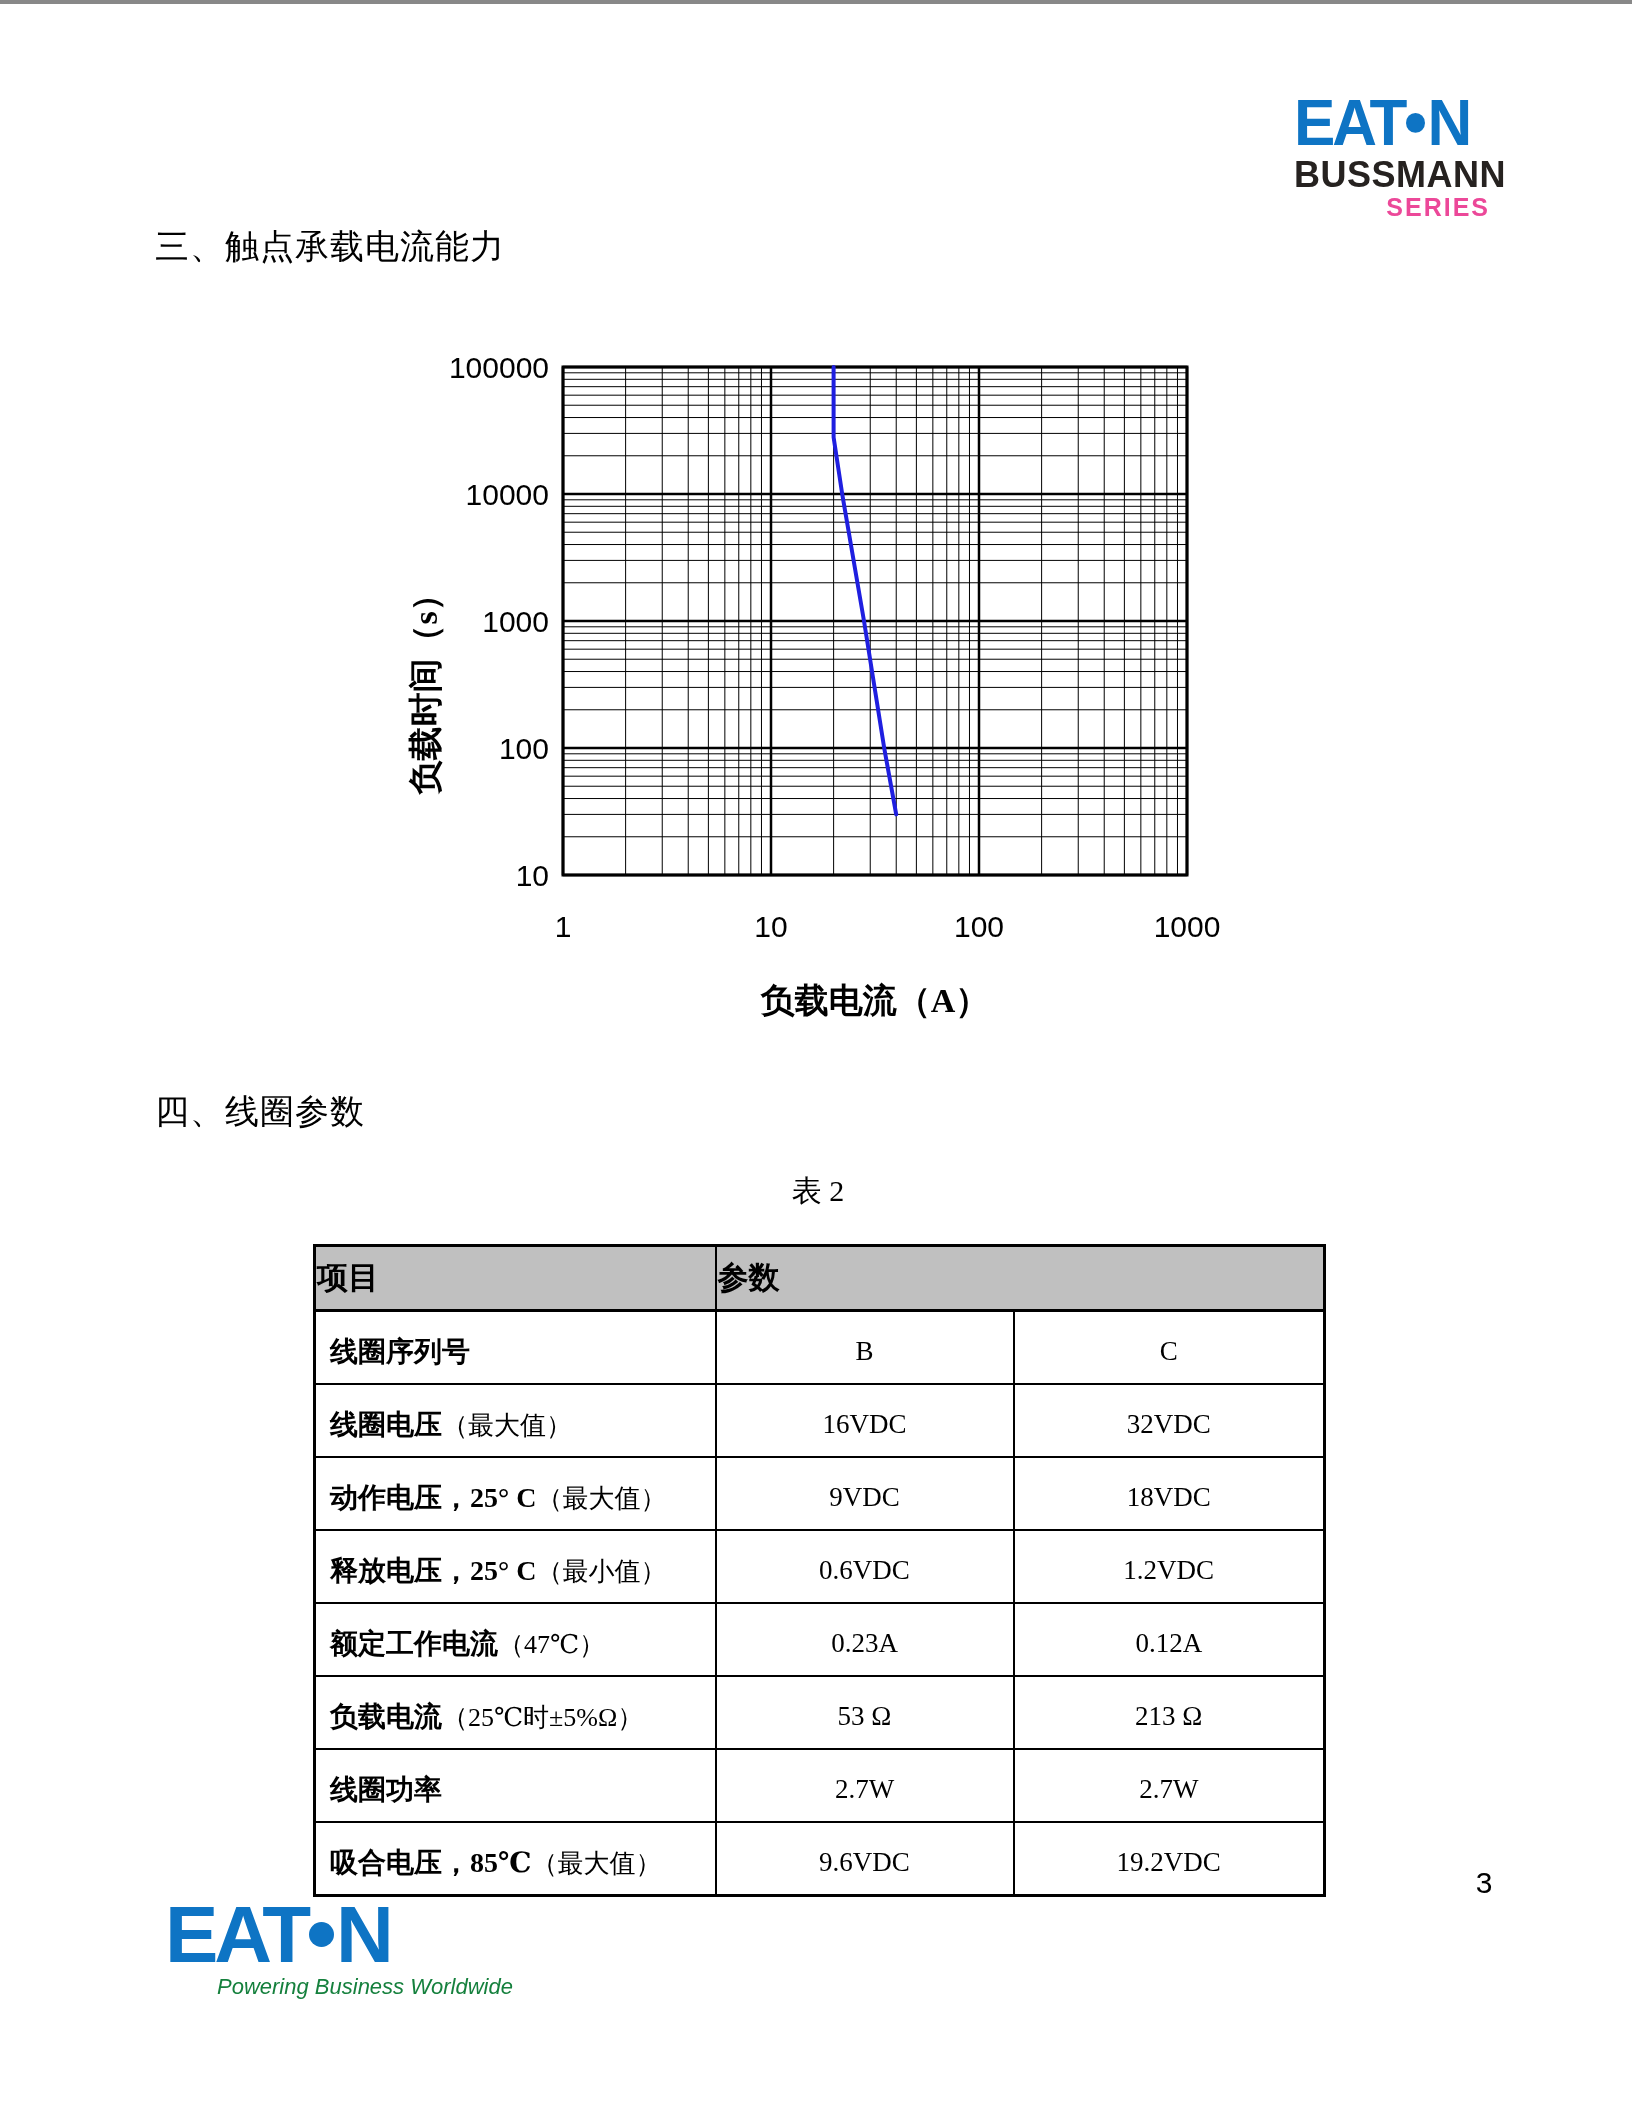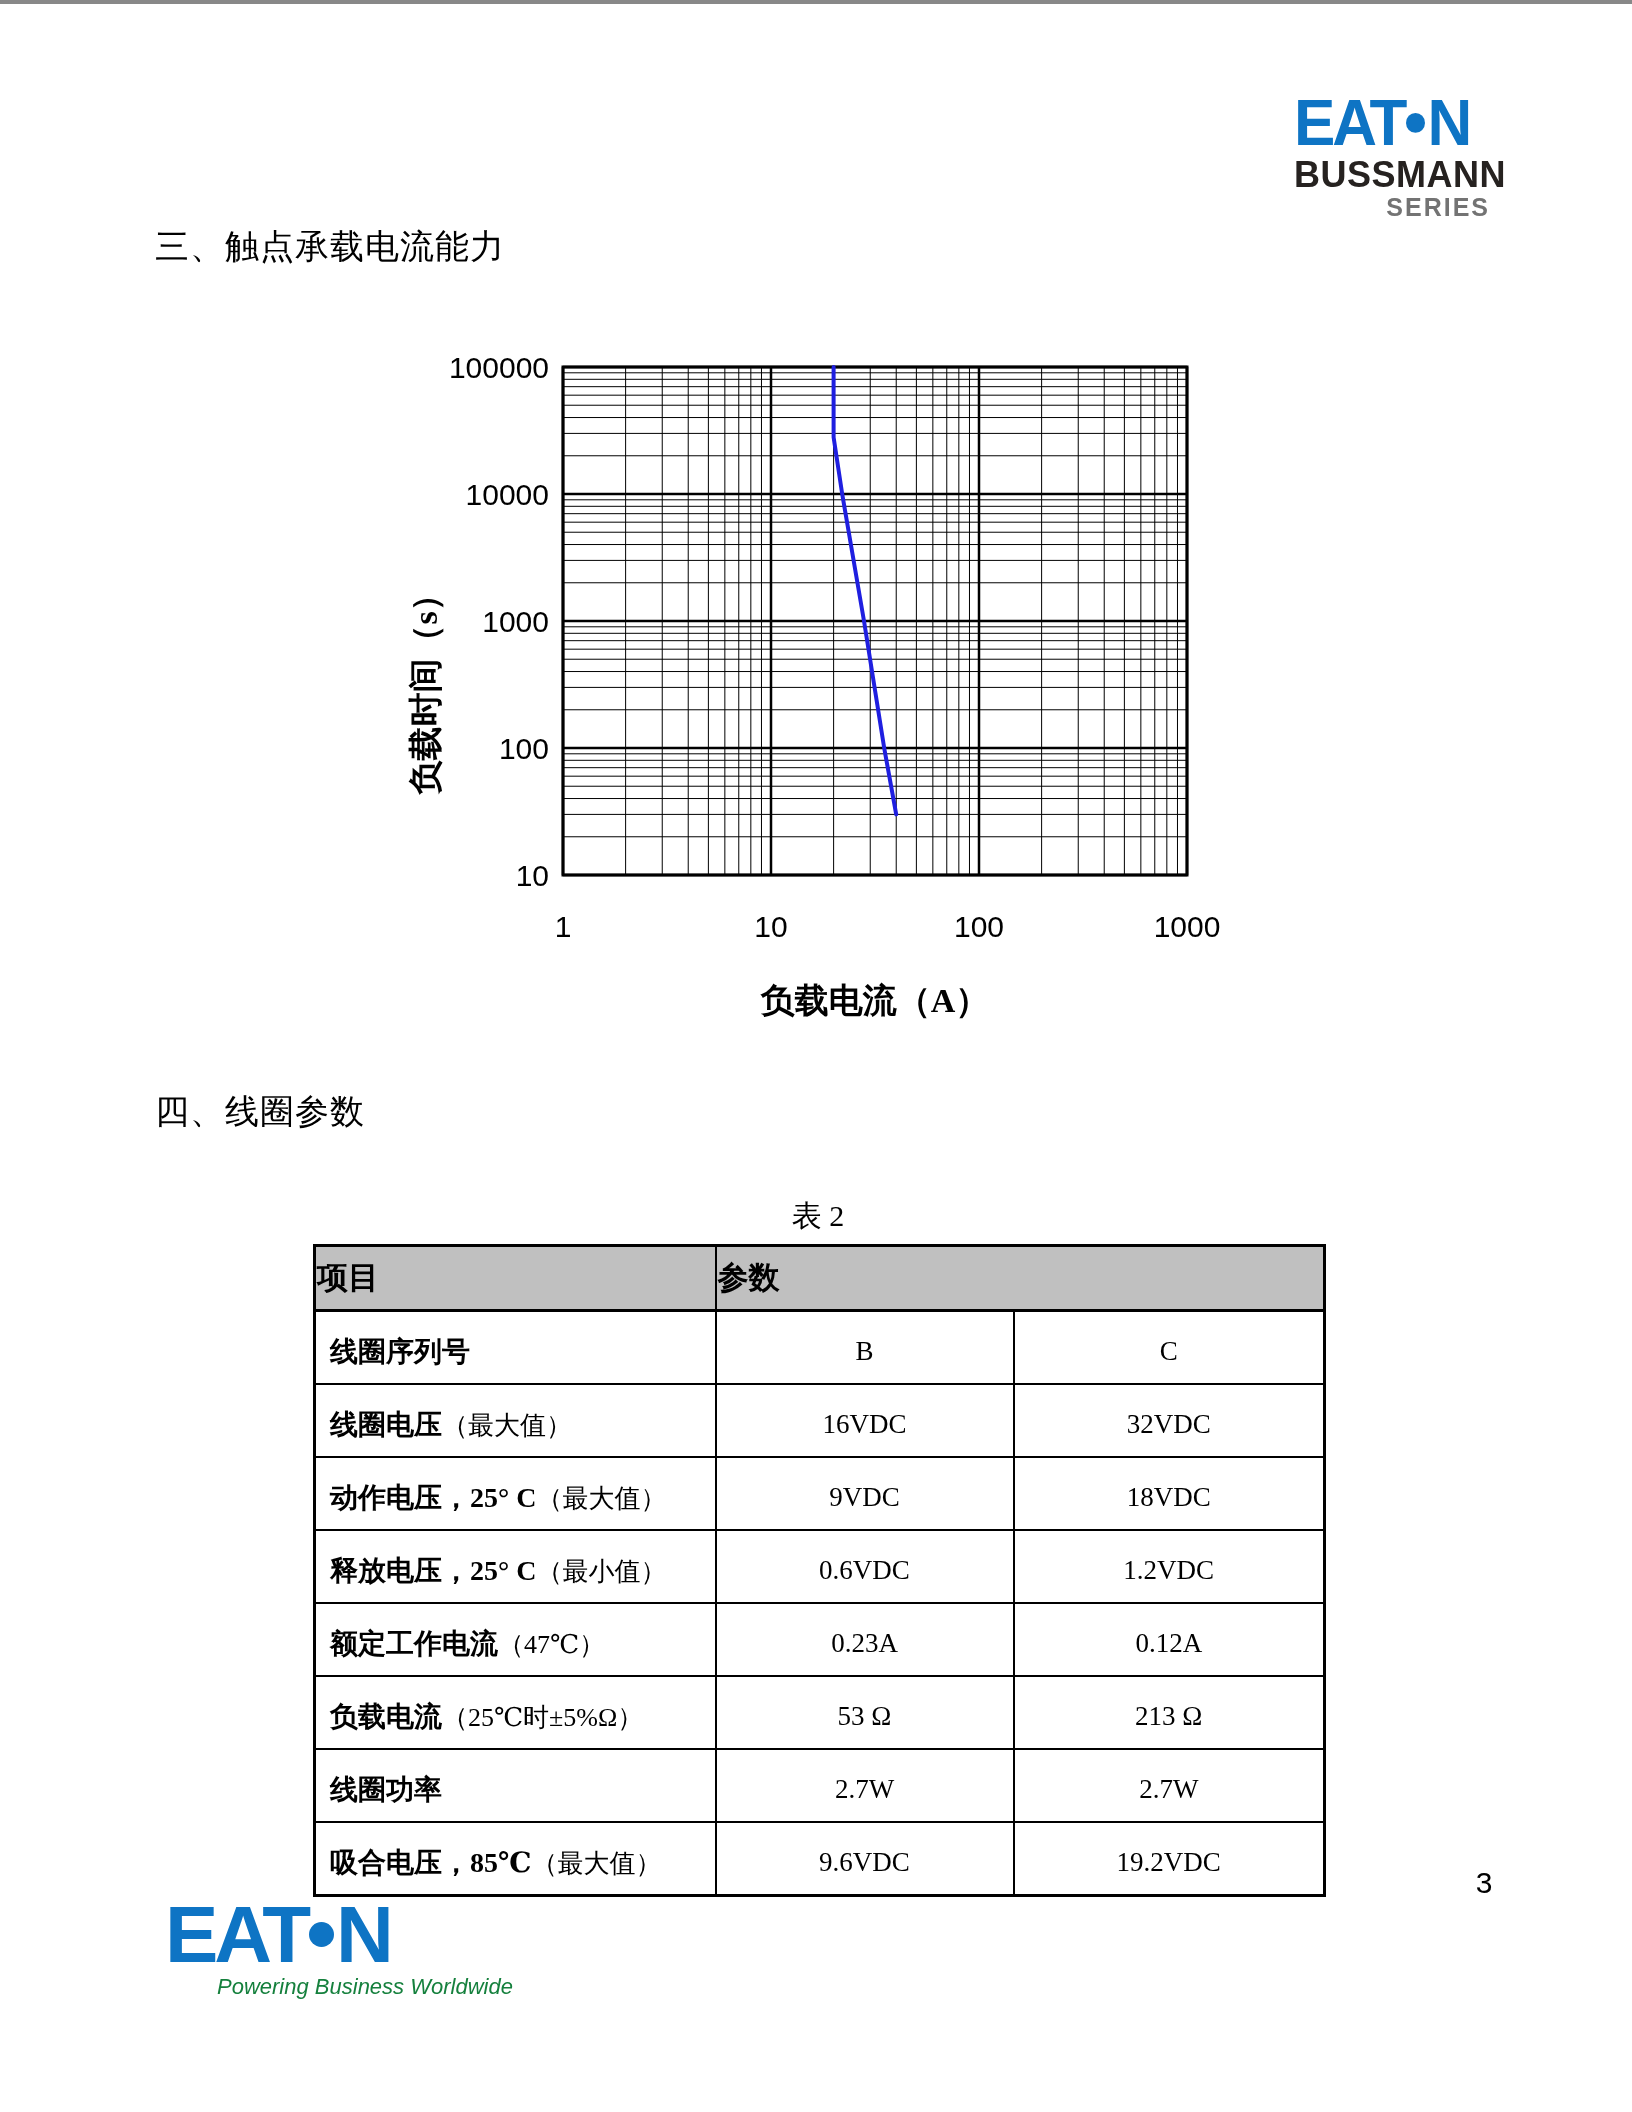--- a/index.html
+++ b/index.html
@@ -19,29 +19,29 @@
     display:inline-block; width:19px; height:19px; border-radius:50%;
     background:#0e74c4; vertical-align:middle; margin:0 2px 10px 2px;
   }
   .bussmann{
     font-family:"Liberation Sans","DejaVu Sans",sans-serif;
     font-weight:700; font-size:36px; letter-spacing:.5px; color:#262220;
     margin-top:4px; white-space:nowrap;
   }
   .series{
     font-family:"Liberation Sans","DejaVu Sans",sans-serif;
-    font-weight:600; font-size:25px; letter-spacing:2px; color:#737373;
+    font-weight:600; font-size:25px; letter-spacing:2px; color:#ec4899;
     text-align:right; margin-top:-3px;
   }
   
   .sec-heading{position:absolute; left:155px; font-size:34px; letter-spacing:1px; white-space:nowrap;}
   #sec3{top:220px;}
   #sec4{top:1085px;}
   .table-caption{
-    position:absolute; left:313px; top:1192px; width:1010px;
+    position:absolute; left:313px; top:1167px; width:1010px;
     text-align:center; font-size:30px;
   }
   
   #chart-svg{position:absolute; left:380px; top:330px;}
   
   table.coil{
     position:absolute; left:313px; top:1240px; width:1010px;
     border-collapse:collapse; table-layout:fixed;
     font-size:27px;
   }

